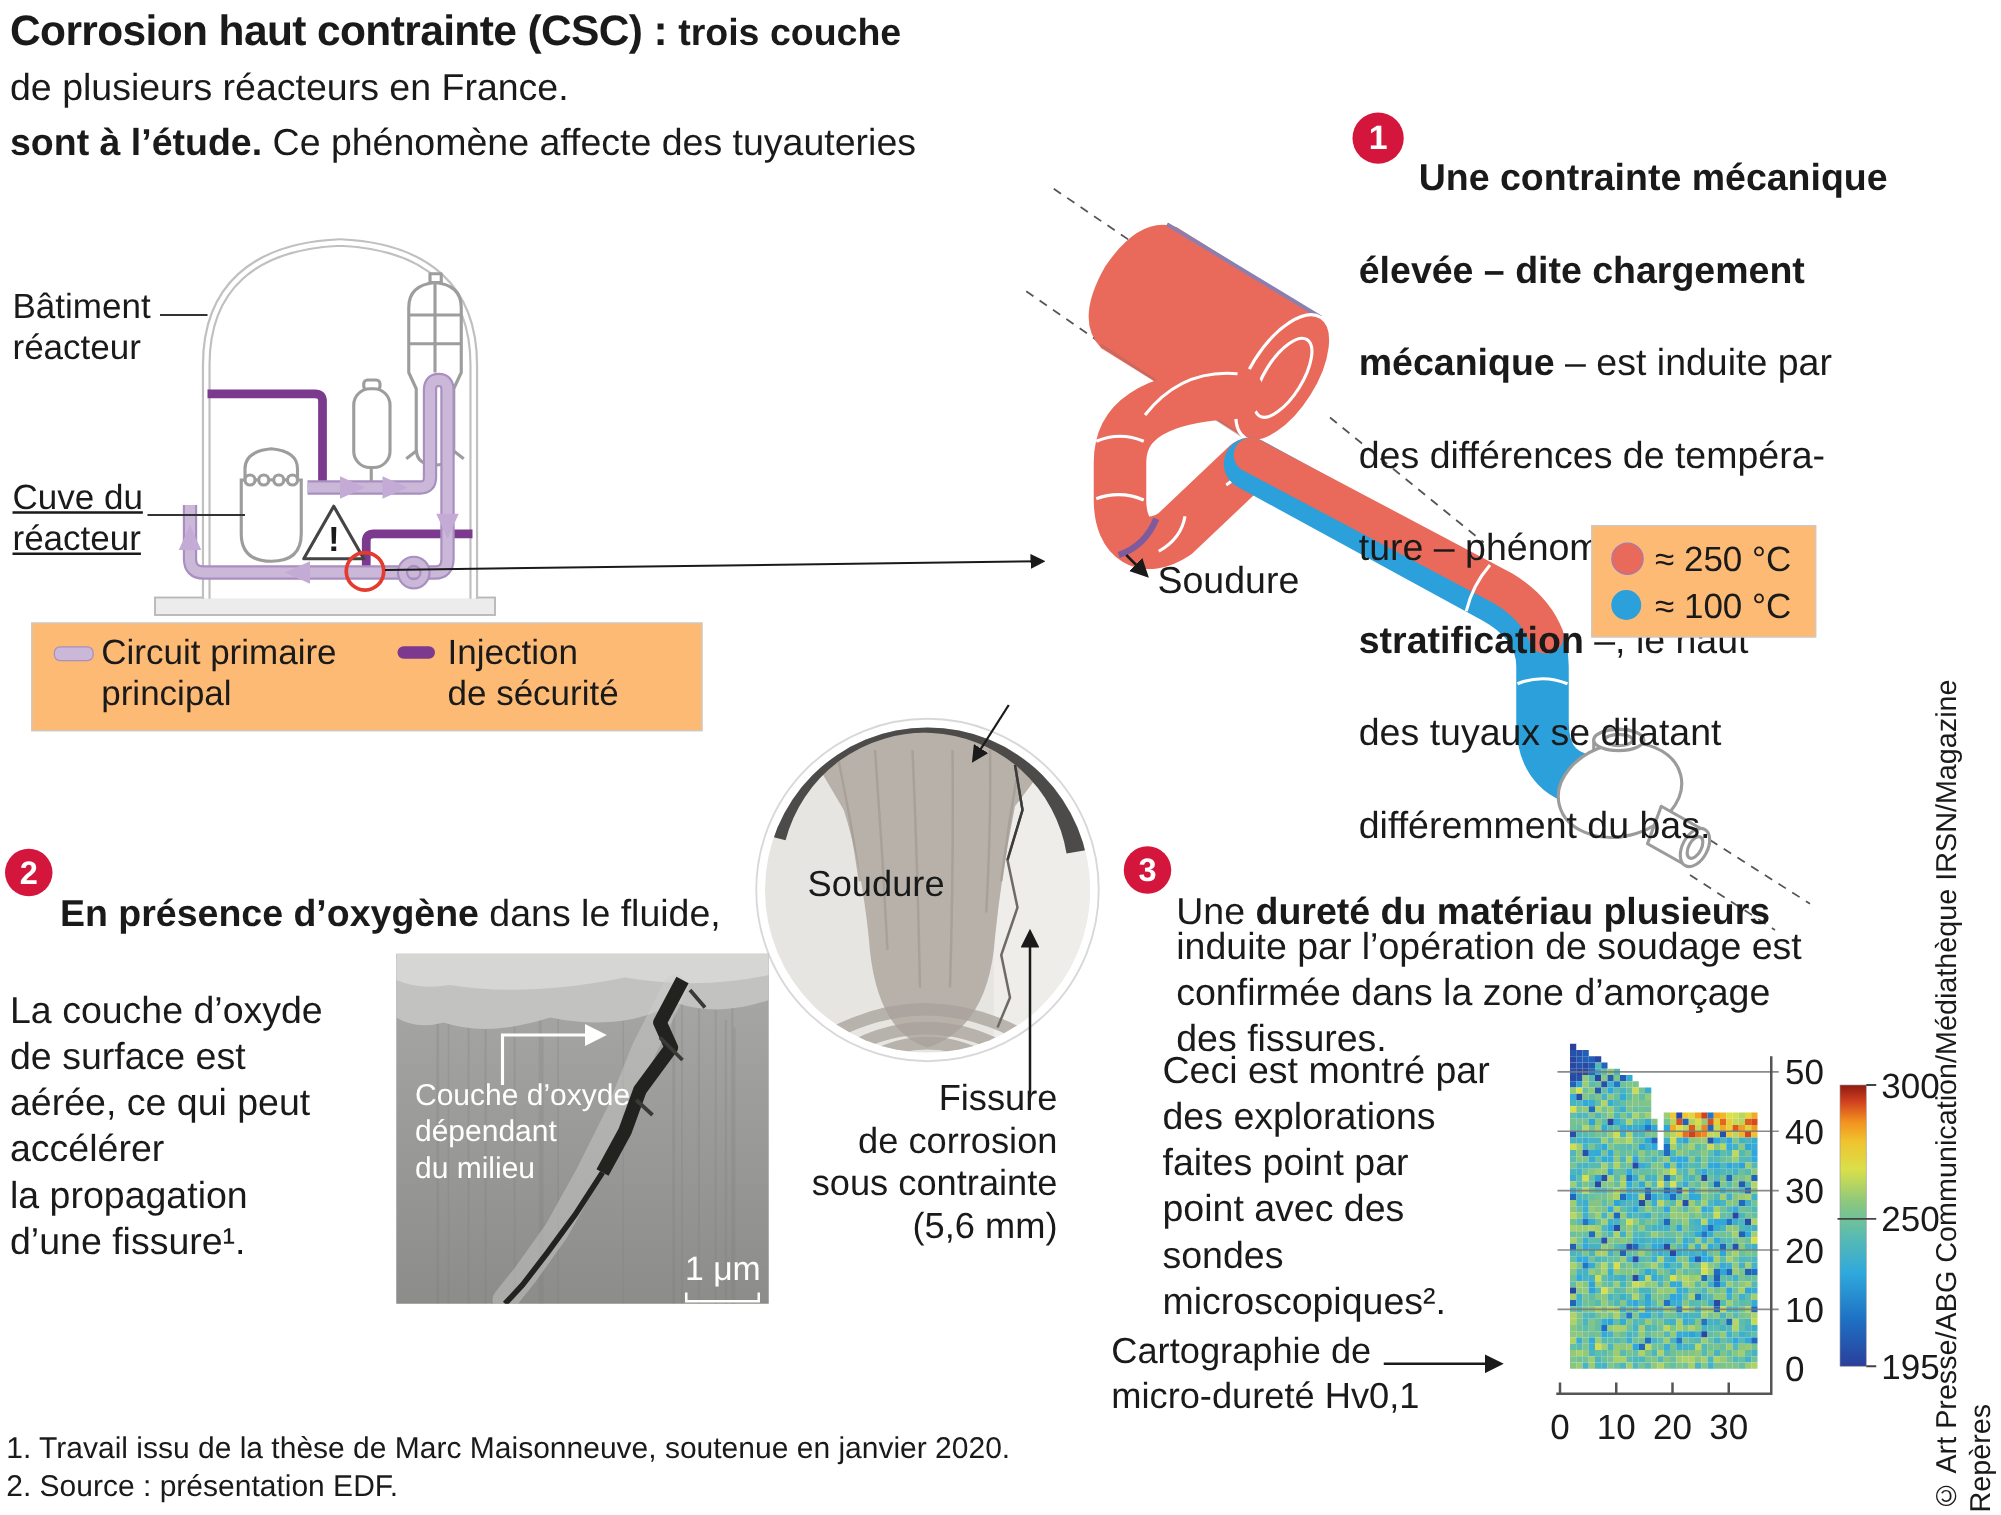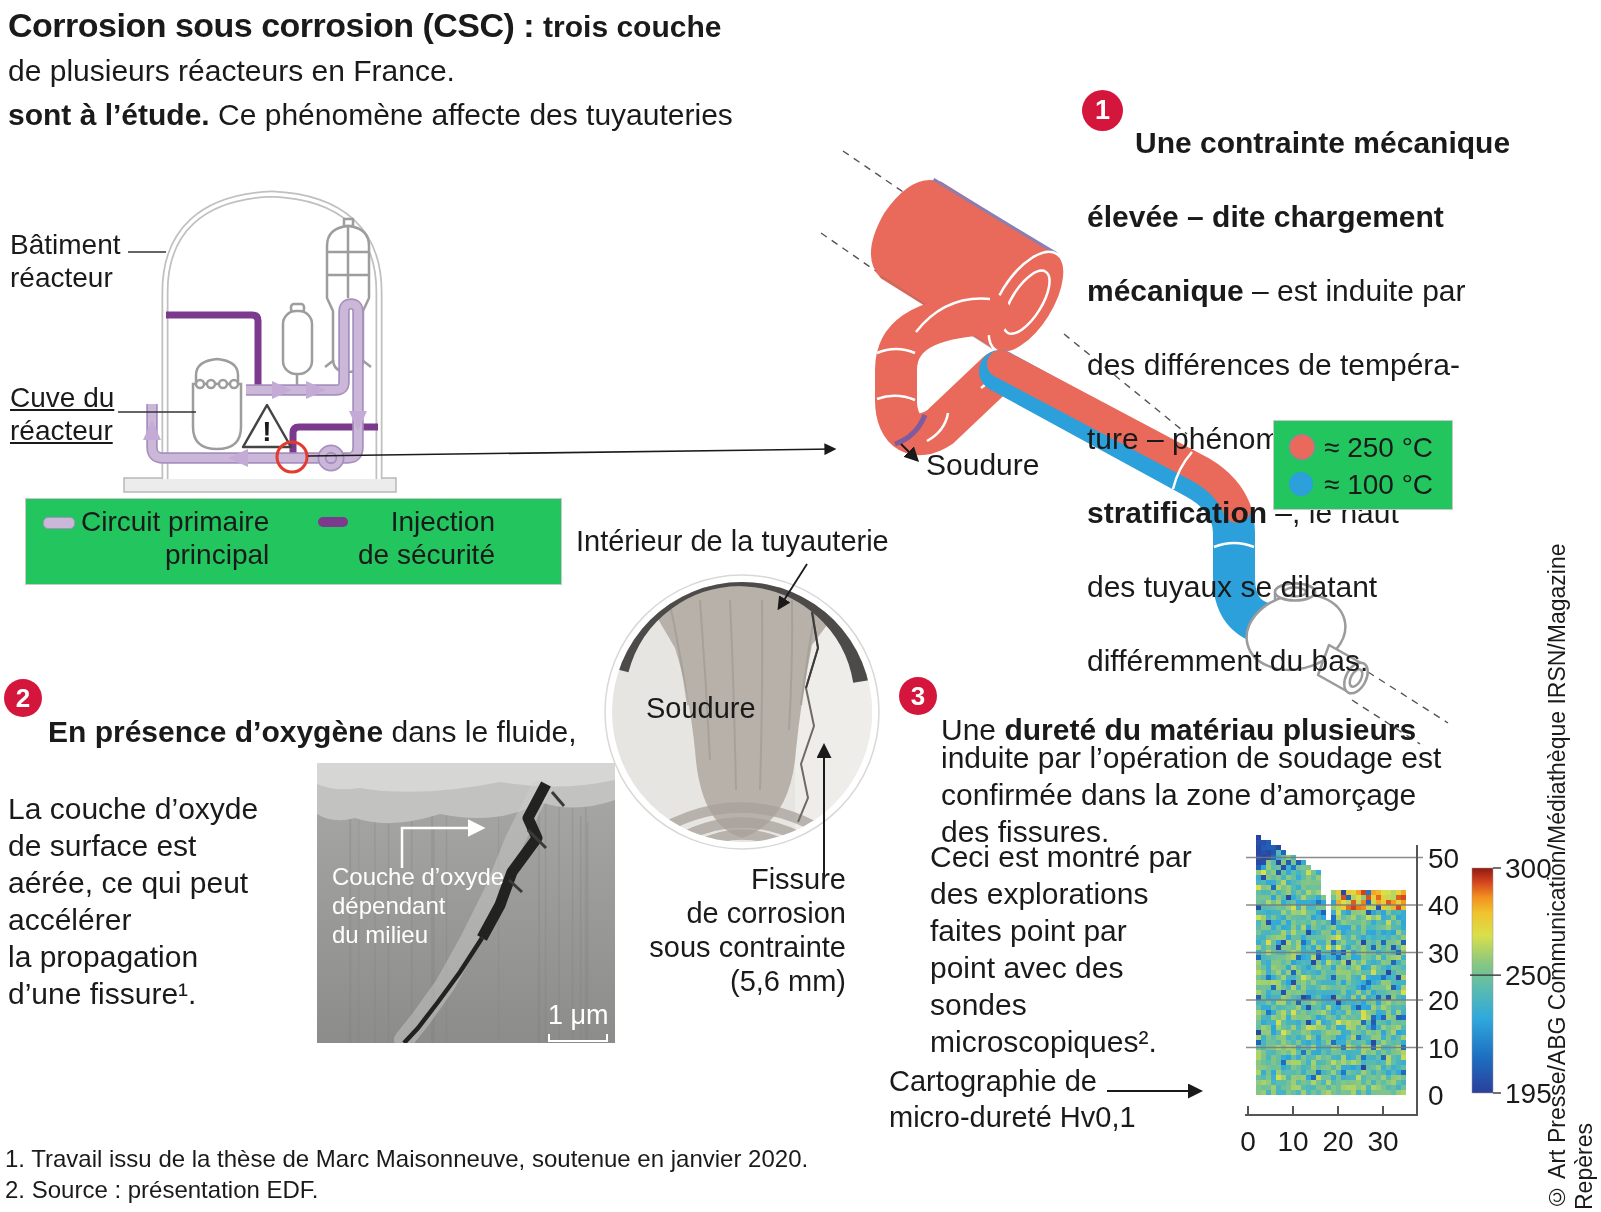--- a/index.html
+++ b/index.html
@@ -8,21 +8,21 @@
   .abs{position:absolute;}
   svg text{font-family:"Liberation Sans",sans-serif;fill:#1a1a1a;}
   .title{left:8px;top:6px;width:860px;line-height:39px;}
   .t1{font-size:34px;font-weight:bold;letter-spacing:-0.5px;}
   .t2{font-size:30px;font-weight:bold;}
   .t3{font-size:30px;}
   .lbl{font-size:28px;line-height:33px;white-space:pre-line;}
   .badge{border-radius:50%;color:#fff;font-weight:bold;display:flex;align-items:center;justify-content:center;}
   .body-t{font-size:30px;line-height:37px;white-space:pre-line;}
   .b{font-weight:bold;}
-  .legendbox{border:1.5px solid #c9c9c9;background:#22c55e;text-align:right;}
+  .legendbox{border:1.5px solid #c9c9c9;background:#fdba74;}
   .whitelabel{color:#fff;font-size:24px;line-height:29px;white-space:pre-line;}
 </style>
 </head>
 <body>
 
 <div id="canvas">
 
 <svg class="abs" style="left:0;top:0" width="1601" height="1212" viewBox="0 0 1601 1212">
   <defs>
     <marker id="arrow-black" viewBox="0 0 10 10" refX="8" refY="5" markerWidth="7.5" markerHeight="7.5" orient="auto-start-reverse">
@@ -1577,21 +1577,21 @@
           <line x1="1470" x2="1501" y1="975.1428571428571" y2="975.1428571428571" stroke="#444" stroke-width="1.5"></line>
           <text x="1505" y="985.1428571428571" font-size="28">250</text>
           <line x1="1493" x2="1501" y1="1093" y2="1093" stroke="#444" stroke-width="1.5"></line>
           <text x="1505" y="1103" font-size="28">195</text>
         </g>
     <line x1="1107" y1="1091" x2="1200" y2="1091" stroke="#1a1a1a" stroke-width="2" marker-end="url(#arrow-black)"></line>
   </g>
 </svg>
 
 <div class="abs title">
-  <div><span class="t1">Corrosion sous corrosion (CSC) : </span><span class="t2">trois couche</span></div>
+  <div><span class="t1">Corrosion haut contrainte (CSC) : </span><span class="t2">trois couche</span></div>
   <div><span class="t3">de plusieurs réacteurs en France.</span></div>
   <div><span class="t2">sont à l’étude.</span><span class="t3"> Ce phénomène affecte des tuyauteries</span></div>
 </div>
 
 <div class="abs lbl" style="left:10px;top:228px;">Bâtiment
 réacteur</div>
 <div class="abs lbl" style="left:10px;top:381px;text-decoration:underline;">Cuve du
 réacteur</div>
 
 <div class="abs legendbox" style="left:25px;top:498px;width:535px;height:85px;">
@@ -1617,21 +1617,20 @@
 
 <div class="abs legendbox" style="left:1273px;top:420px;width:178px;height:88px;">
   <span class="abs" style="left:15px;top:13px;width:24px;height:24px;border-radius:50%;background:#e96a5a;border:1.5px solid #a678b0;"></span>
   <div class="abs" style="left:50px;top:11px;font-size:28px;">≈ 250 °C</div>
   <span class="abs" style="left:15px;top:51px;width:24px;height:24px;border-radius:50%;background:#2ba0da;"></span>
   <div class="abs" style="left:50px;top:48px;font-size:28px;">≈ 100 °C</div>
 </div>
 
 <div class="abs" style="left:926px;top:448px;font-size:30px;">Soudure</div>
 
-<div class="abs" style="left:576px;top:525px;font-size:29px;">Intérieur de la tuyauterie</div>
 <div class="abs" style="left:646px;top:692px;font-size:29px;">Soudure</div>
 <div class="abs" style="left:608px;top:862px;width:238px;font-size:29px;line-height:34px;text-align:right;white-space:pre-line;">Fissure
 de corrosion
 sous contrainte
 (5,6 mm)</div>
 
 <div class="abs badge" style="left:4px;top:679px;width:38px;height:38px;background:#d5163c;font-size:26px;">2</div>
 <div class="abs body-t" style="left:48px;top:676px;width:580px;">
   <span class="b">En présence d’oxygène</span><span> dans le fluide,</span>
 </div>

